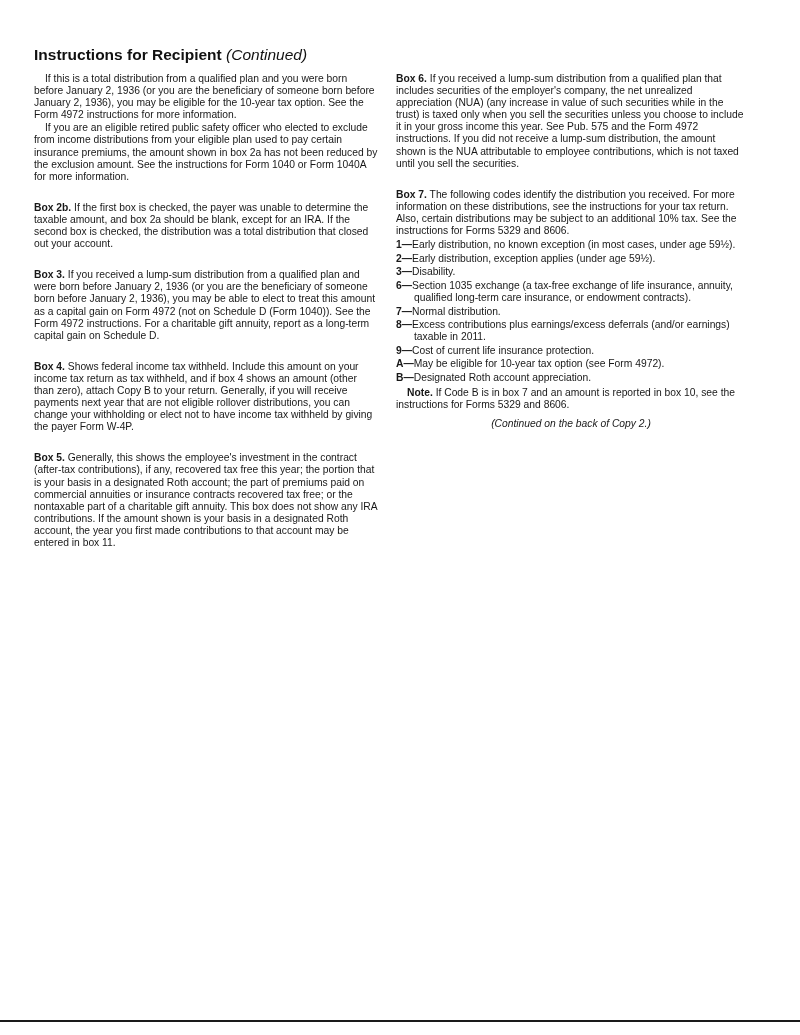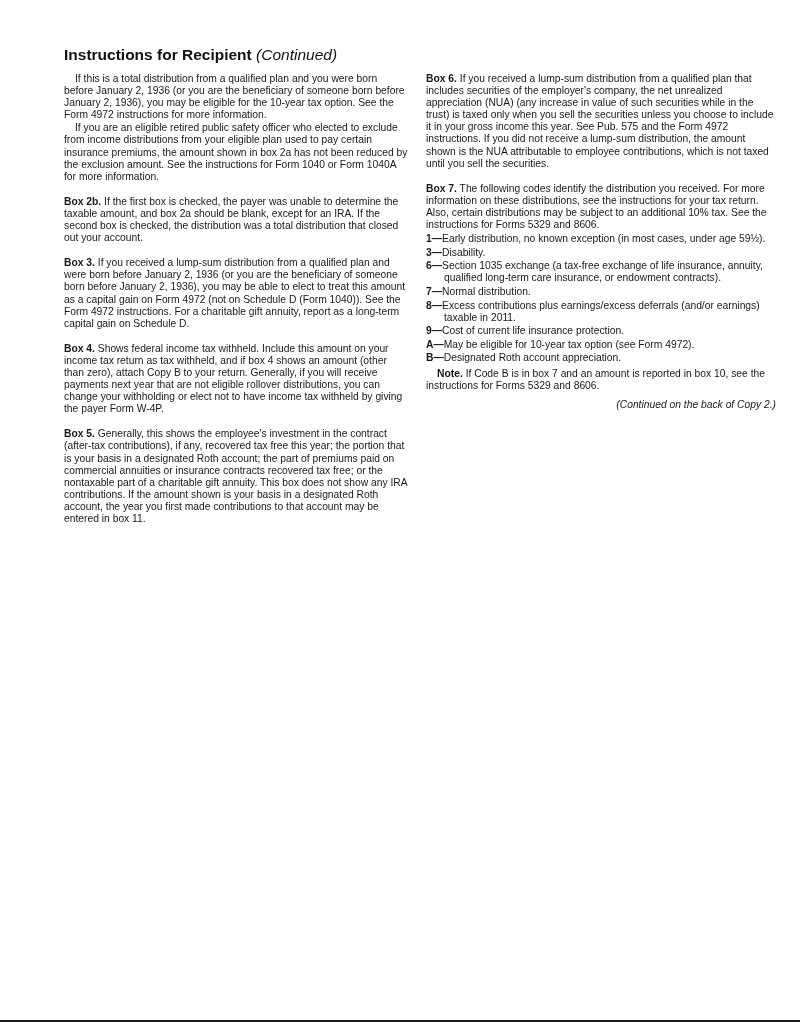--- a/index.html
+++ b/index.html
@@ -8,21 +8,21 @@
     width: 800px;
     height: 1035px;
     position: relative;
     font-family: "Liberation Sans", "DejaVu Sans", sans-serif;
     color: #181818;
     overflow: hidden;
   }
   .page {
     position: absolute;
     top: 46px;
-    left: 64px;
+    left: 34px;
     width: 712px;
   }
   .title {
     font-size: 15.5px;
     font-weight: bold;
     margin-bottom: 9px;
     color: #111;
   }
   .title .cont {
     font-style: italic;
@@ -34,34 +34,34 @@
     align-items: flex-start;
   }
   .col {
     font-size: 10.3px;
     line-height: 12.1px;
   }
   .col-left  { width: 344px; }
   .col-right { width: 350px; }
   .para { margin-bottom: 1px; }
   .first-indent { text-indent: 11px; }
-  .box { margin-top: 13px; }
+  .box { margin-top: 19px; }
   .box-label { font-weight: bold; }
   .codes { margin-top: 2px; }
   .code-item {
     padding-left: 18px;
     text-indent: -18px;
     margin-bottom: 1.5px;
   }
   .code-label { font-weight: bold; }
   .note { margin-top: 3px; text-indent: 11px; }
   .note-label { font-weight: bold; margin-top: 35px; }
   .footer {
     margin-top: 7px;
-    text-align: right;
+    text-align: center;
     font-style: italic;
   }
   .bottom-rule {
     position: absolute;
     left: 0;
     right: 0;
     bottom: 13px;
     height: 2px;
     background: #1a1a1a;
   }
@@ -88,20 +88,21 @@
       <p class="para box"><b class="box-label">Box 5.</b> <span>Generally, this shows the employee's investment in the contract (after-tax contributions), if any, recovered tax free this year; the portion that is your basis in a designated Roth account; the part of premiums paid on commercial annuities or insurance contracts recovered tax free; or the nontaxable part of a charitable gift annuity. This box does not show any IRA contributions. If the amount shown is your basis in a designated Roth account, the year you first made contributions to that account may be entered in box 11.</span></p>
     </div>
 
     <div class="col col-right">
       <p class="para"><b class="box-label">Box 6.</b> <span>If you received a lump-sum distribution from a qualified plan that includes securities of the employer's company, the net unrealized appreciation (NUA) (any increase in value of such securities while in the trust) is taxed only when you sell the securities unless you choose to include it in your gross income this year. See Pub. 575 and the Form 4972 instructions. If you did not receive a lump-sum distribution, the amount shown is the NUA attributable to employee contributions, which is not taxed until you sell the securities.</span></p>
 
       <p class="para box"><b class="box-label">Box 7.</b> <span>The following codes identify the distribution you received. For more information on these distributions, see the instructions for your tax return. Also, certain distributions may be subject to an additional 10% tax. See the instructions for Forms 5329 and 8606.</span></p>
 
       <div class="codes">
         <div class="code-item"><b class="code-label">1—</b><span>Early distribution, no known exception (in most cases, under age 59½).</span></div>
+        <div class="code-item"><b class="code-label">2—</b><span>Early distribution, exception applies (under age 59½).</span></div>
         <div class="code-item"><b class="code-label">3—</b><span>Disability.</span></div>
         <div class="code-item"><b class="code-label">6—</b><span>Section 1035 exchange (a tax-free exchange of life insurance, annuity, qualified long-term care insurance, or endowment contracts).</span></div>
         <div class="code-item"><b class="code-label">7—</b><span>Normal distribution.</span></div>
         <div class="code-item"><b class="code-label">8—</b><span>Excess contributions plus earnings/excess deferrals (and/or earnings) taxable in 2011.</span></div>
         <div class="code-item"><b class="code-label">9—</b><span>Cost of current life insurance protection.</span></div>
         <div class="code-item"><b class="code-label">A—</b><span>May be eligible for 10-year tax option (see Form 4972).</span></div>
         <div class="code-item"><b class="code-label">B—</b><span>Designated Roth account appreciation.</span></div>
       </div>
 
       <p class="para note"><b class="note-label">Note.</b> <span>If Code B is in box 7 and an amount is reported in box 10, see the instructions for Forms 5329 and 8606.</span></p>

